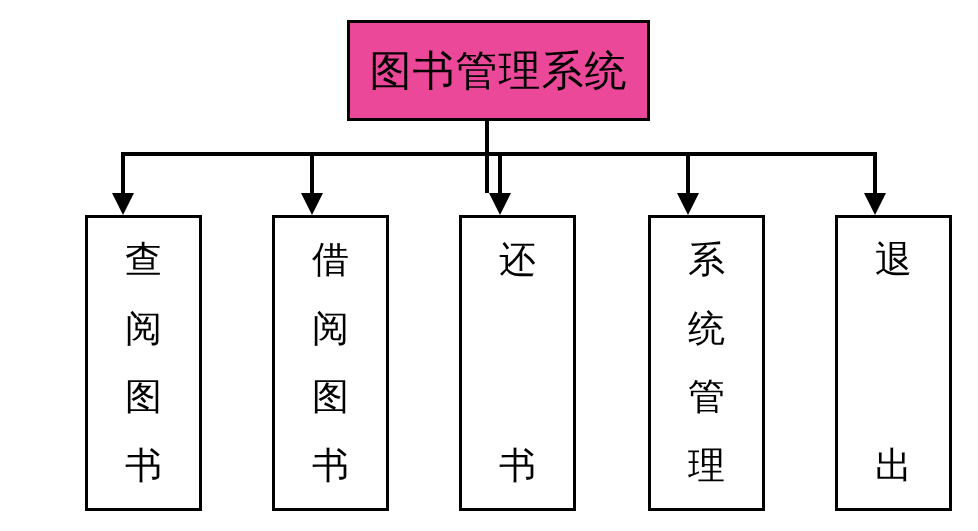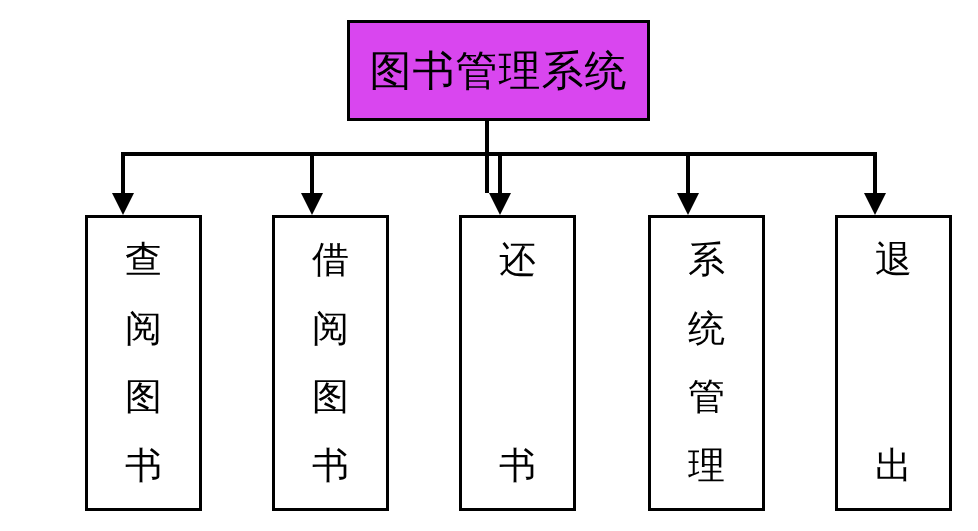--- a/index.html
+++ b/index.html
@@ -19,21 +19,21 @@
     height: 531px;
     background: #ffffff;
     overflow: hidden;
   }
 
   
   .root-box {
     position: absolute;
     box-sizing: border-box;
     border: 3px solid #000000;
-    background: #d946ef;
+    background: #ec4899;
     display: flex;
     align-items: center;
     justify-content: center;
   }
   .root-label {
     font-family: "DejaVu Serif", "Liberation Serif", serif;
     font-size: 42px;
     line-height: 1;
     letter-spacing: 1px;
     white-space: nowrap;

